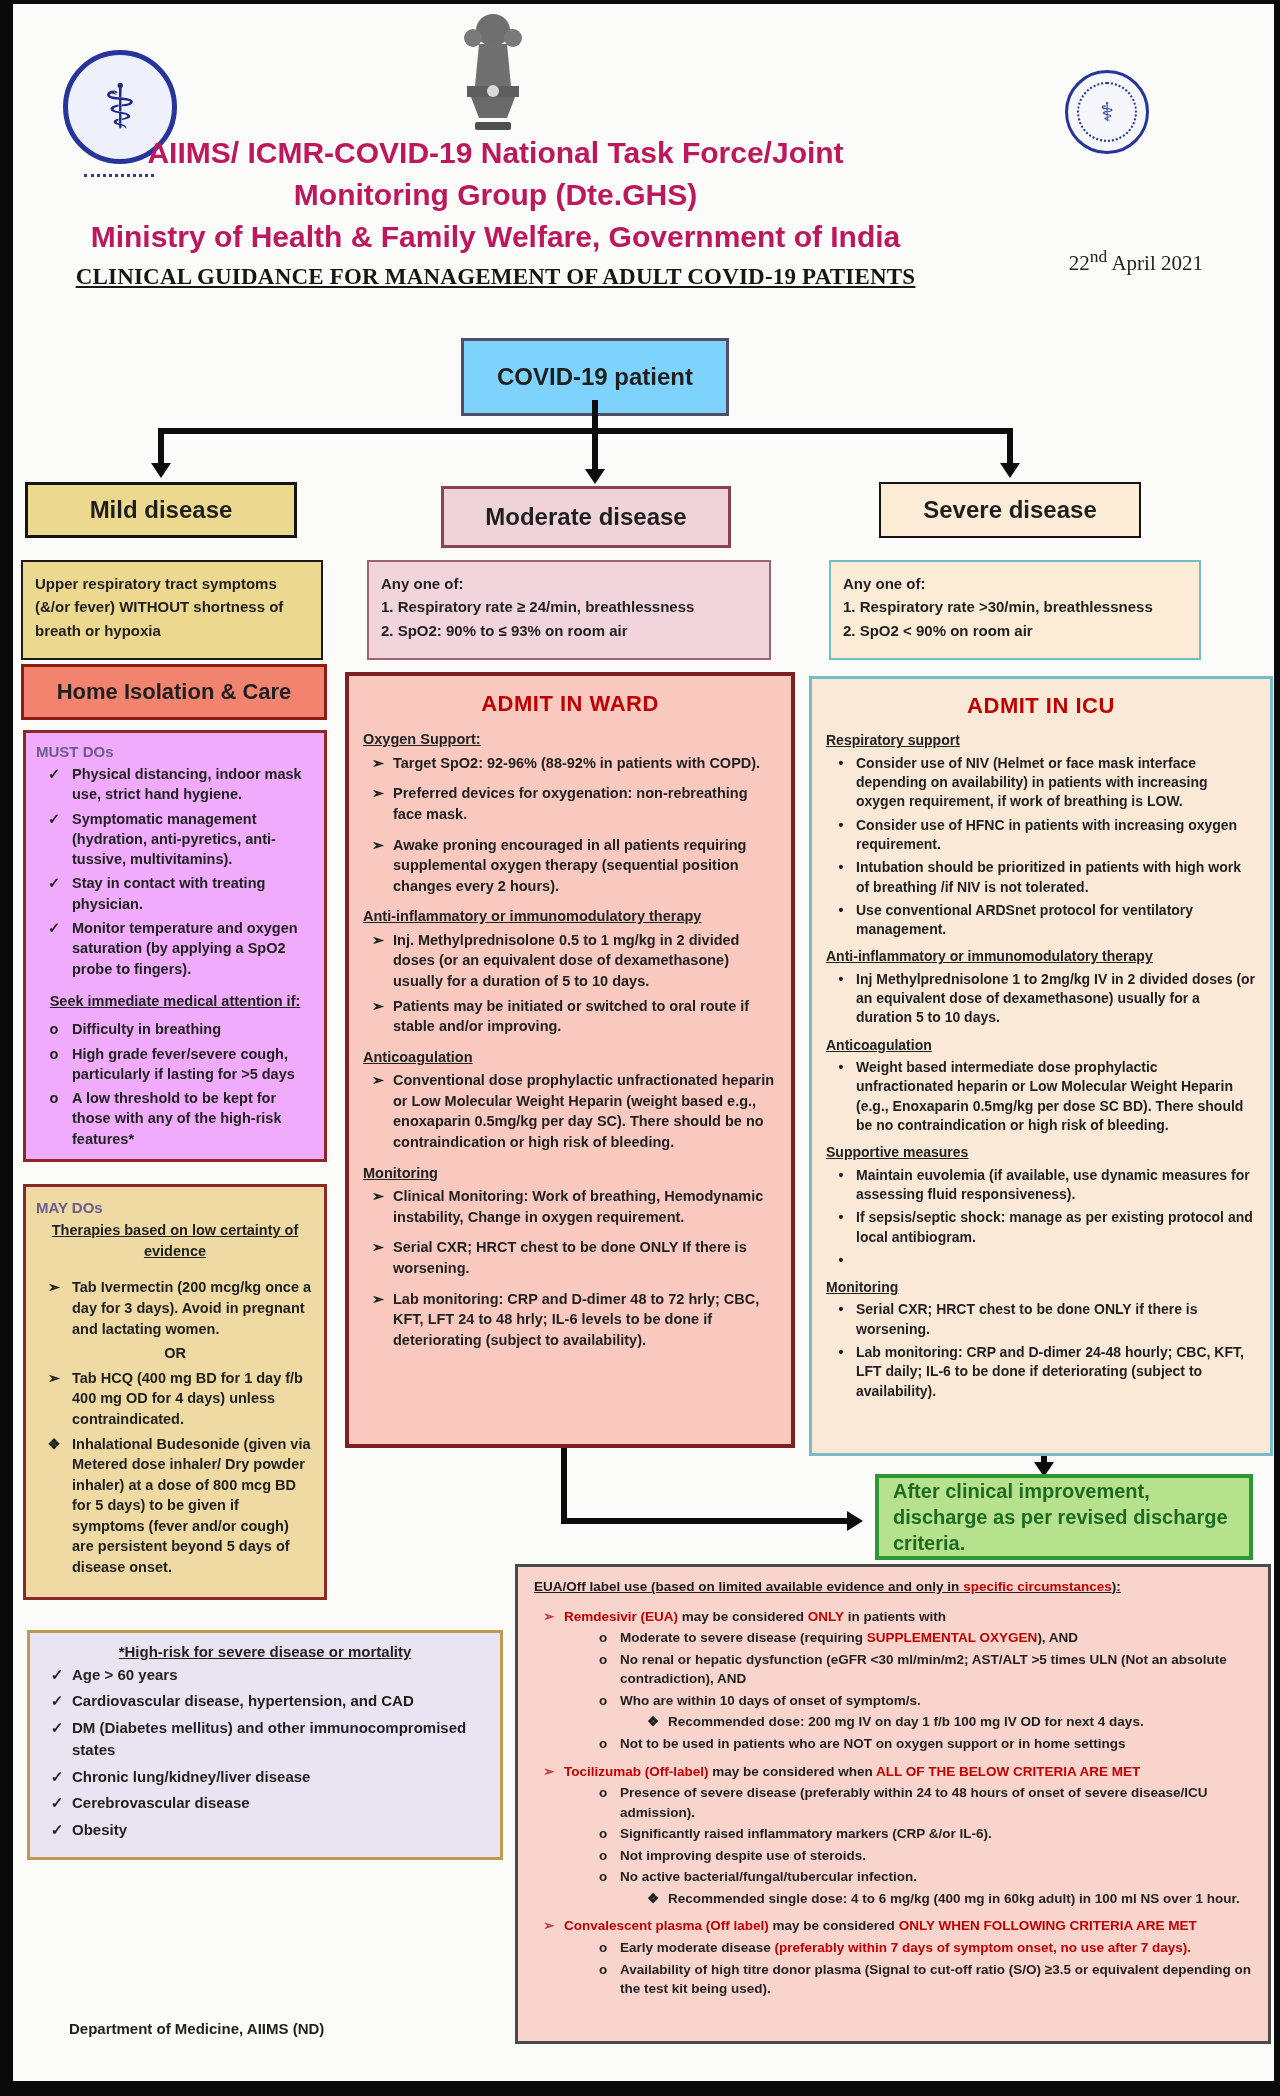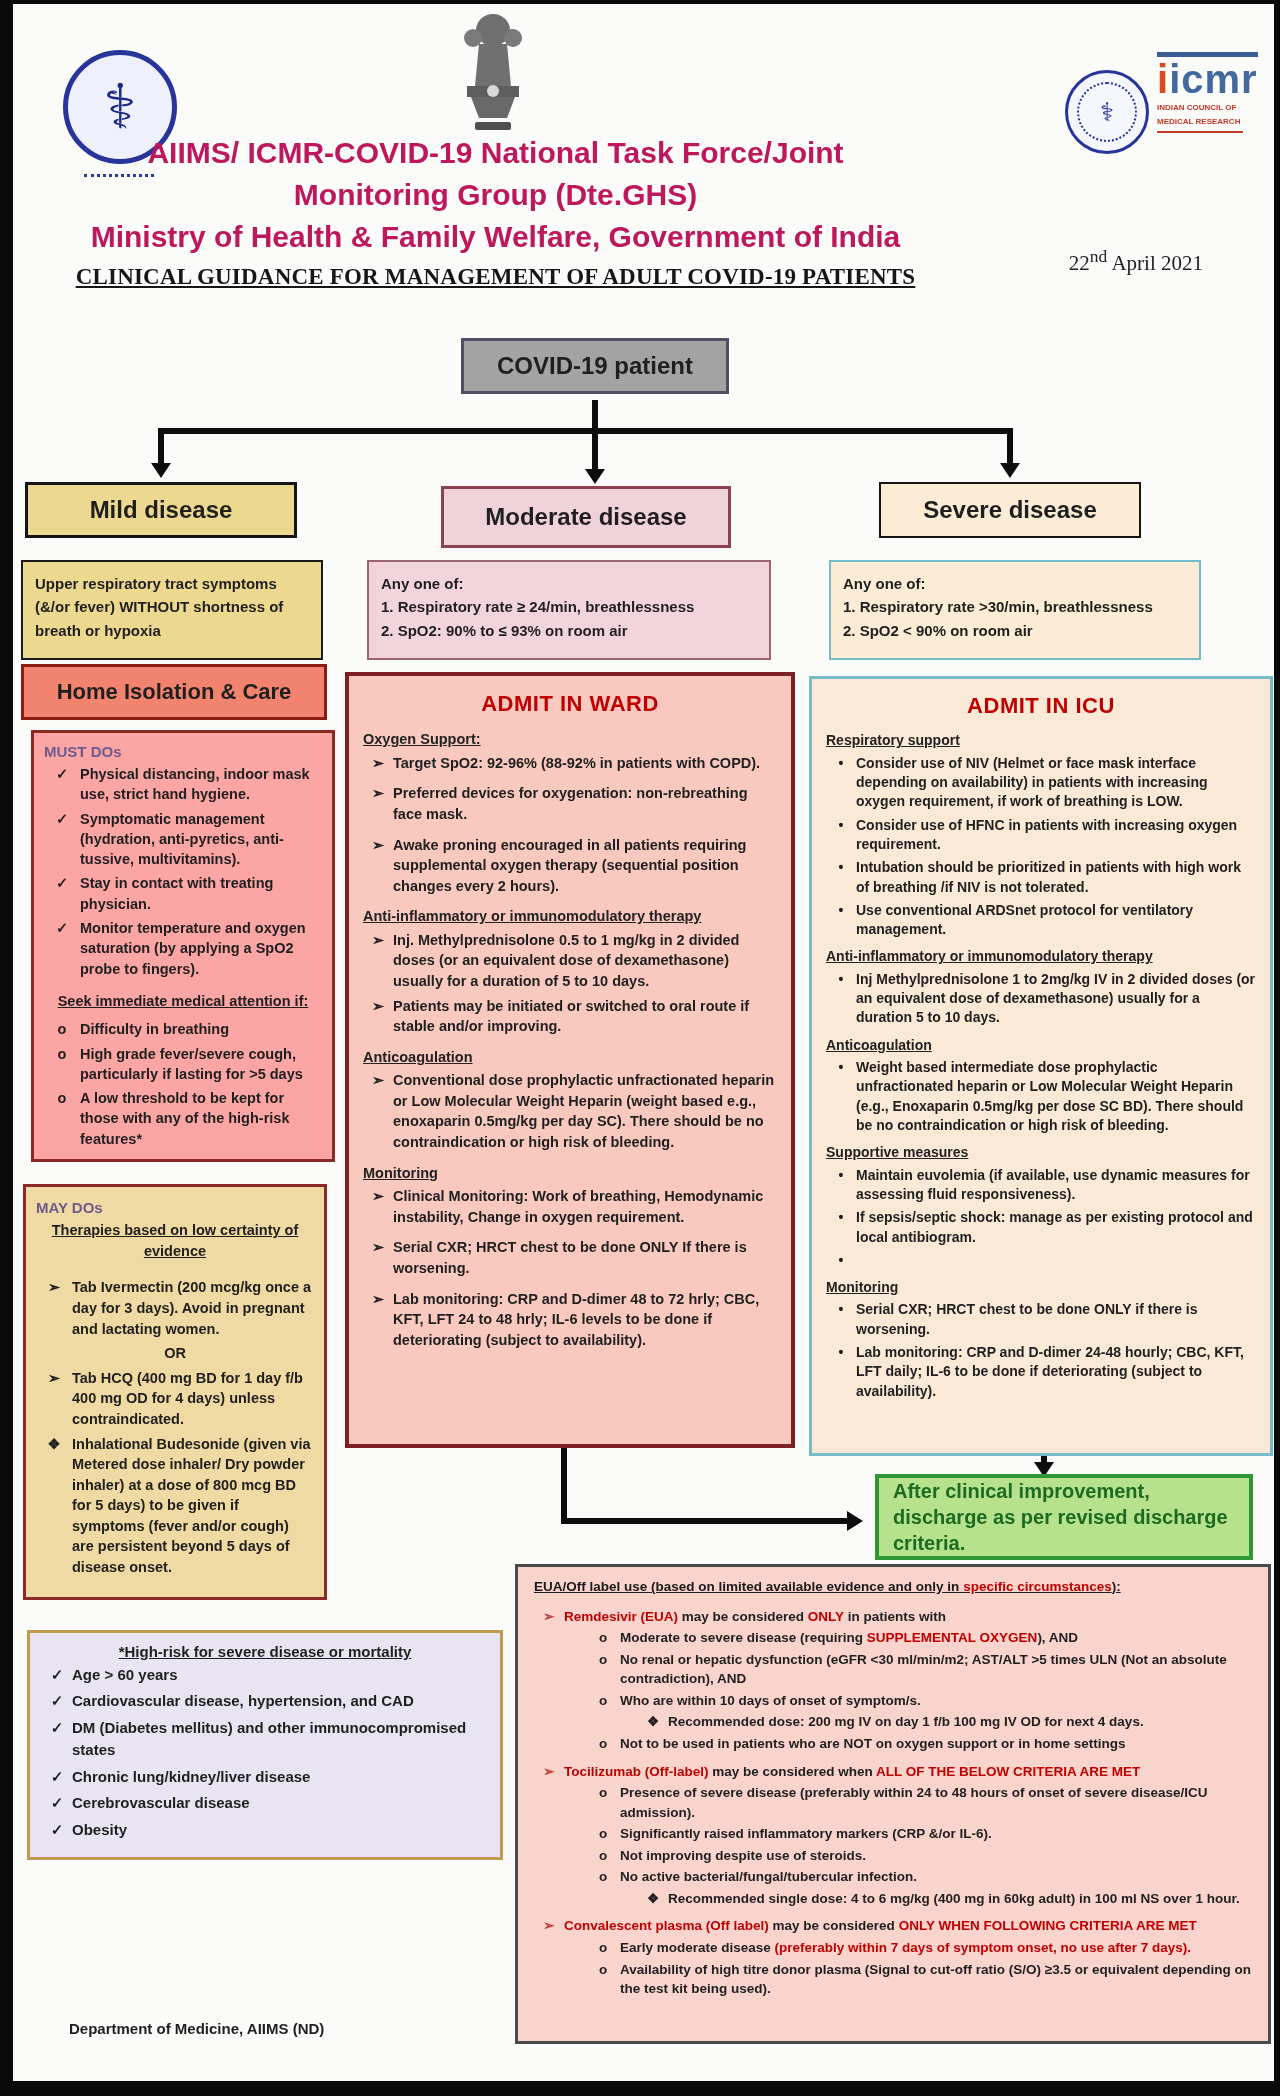--- a/index.html
+++ b/index.html
@@ -30,21 +30,21 @@
   .icmr-rule{width:86px;border-bottom:2px solid #c03a28;margin-top:4px;}
   #title-block{left:30px;top:128px;width:905px;text-align:center;}
   .title-line{font-size:30px;font-weight:bold;color:#be185d;line-height:1.4;}
   #subtitle{font-family:"Liberation Serif",serif;font-size:23px;font-weight:bold;color:#161616;
     text-decoration:underline;margin-top:6px;letter-spacing:.2px;}
   #date{left:980px;top:242px;width:210px;text-align:right;font-family:"Liberation Serif",serif;
     font-size:21px;color:#222;}
 
   
   .node{display:flex;align-items:center;justify-content:center;font-weight:bold;}
-  #patient-box{left:448px;top:334px;width:268px;height:56px;background:#a3a3a3;border:3px solid #544d66;font-size:24px;}
+  #patient-box{left:448px;top:334px;width:268px;height:78px;background:#7dd3fc;border:3px solid #544d66;font-size:24px;}
   #mild-header{left:12px;top:478px;width:272px;height:56px;background:#ecd98f;border:3px solid #141414;font-size:24px;}
   #moderate-header{left:428px;top:482px;width:290px;height:62px;background:#f0d2da;border:3px solid #8a4250;font-size:24px;}
   #severe-header{left:866px;top:478px;width:262px;height:56px;background:#fcebd5;border:2px solid #141414;font-size:24px;}
 
   
   .line{background:#0d0d0d;}
   .ah-down{width:0;height:0;border-left:10px solid transparent;border-right:10px solid transparent;border-top:15px solid #0d0d0d;}
   .ah-right{width:0;height:0;border-top:10px solid transparent;border-bottom:10px solid transparent;border-left:16px solid #0d0d0d;}
   #stem-v{left:579px;top:396px;width:6px;height:31px;}
   #conn-h{left:147px;top:424px;width:852px;height:6px;}
@@ -56,21 +56,21 @@
   #ah-sev{left:987px;top:459px;}
 
   
   .crit{padding:10px 12px;font-size:15px;font-weight:bold;line-height:1.55;}
   #mild-criteria{left:8px;top:556px;width:302px;height:100px;background:#ecd98f;border:2px solid #1a1a1a;}
   #moderate-criteria{left:354px;top:556px;width:404px;height:100px;background:#f2d4dd;border:2px solid #9b6470;}
   #severe-criteria{left:816px;top:556px;width:372px;height:100px;background:#fcebd5;border:2px solid #74bcc8;}
 
   
   #home-box{left:8px;top:660px;width:306px;height:56px;background:#f2836f;border:3px solid #8b1d15;font-size:22px;}
-  #must-box{left:18px;top:726px;width:304px;height:432px;background:#fca5a5;border:3px solid #8b2a24;padding:8px 10px;font-size:14.5px;line-height:1.4;}
+  #must-box{left:10px;top:726px;width:304px;height:432px;background:#f0abfc;border:3px solid #8b2a24;padding:8px 10px;font-size:14.5px;line-height:1.4;}
   #may-box{left:10px;top:1180px;width:304px;height:416px;background:#eedaa2;border:3px solid #8b2a24;padding:10px 10px;font-size:14.5px;line-height:1.42;}
   #risk-box{left:14px;top:1626px;width:476px;height:230px;background:#e8e4f1;border:3px solid #bf9a50;padding:8px 12px;font-size:15px;line-height:1.5;}
   .doshead{color:#6d5b8e;font-weight:bold;font-size:15px;margin-bottom:2px;}
   .row{display:flex;margin-bottom:4px;font-weight:bold;}
   .mk{flex:0 0 36px;text-align:center;}
   .mk-sm{flex:0 0 30px;text-align:center;}
   .tx{flex:1;}
   .gap8{height:8px;}
   .or-line{text-align:center;font-weight:bold;margin:2px 0 4px;}
 
@@ -127,26 +127,20 @@
       <rect x="30" y="114" width="36" height="8" rx="2" fill="#4f4f4f"></rect>
     </svg>
   </div>
 
   <div class="abs" id="icmr-logo">
     <div class="icmr-seal">
       <div class="icmr-seal-inner">
         <span>⚕</span>
       </div>
     </div>
-    <div>
-      <div class="icmr-word"><span class="icmr-dot">i</span><span>icmr</span></div>
-      <div class="icmr-sub">INDIAN COUNCIL OF</div>
-      <div class="icmr-sub">MEDICAL RESEARCH</div>
-      <div class="icmr-rule"></div>
-    </div>
   </div>
 
   <div class="abs" id="title-block">
     <div class="title-line">AIIMS/ ICMR-COVID-19 National Task Force/Joint</div>
     <div class="title-line">Monitoring Group (Dte.GHS)</div>
     <div class="title-line">Ministry of Health &amp; Family Welfare, Government of India</div>
     <div id="subtitle">CLINICAL GUIDANCE FOR MANAGEMENT OF ADULT COVID-19 PATIENTS</div>
   </div>
   <div class="abs" id="date"><span>22</span><sup>nd</sup><span> April 2021</span></div>
 

